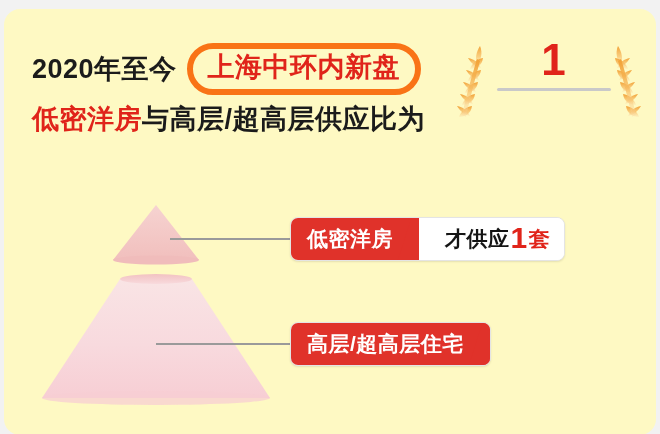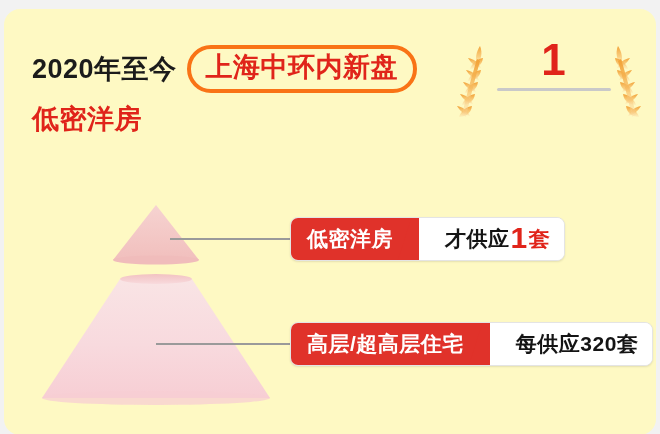--- a/index.html
+++ b/index.html
@@ -47,21 +47,21 @@
   }
   .hl-red {
     font-size: 27px;
     font-weight: bold;
     color: #e0241a;
     letter-spacing: 0.5px;
   }
   #headline-pill {
     margin-left: 10px;
     padding: 2px 15px 4px 15px;
-    border: 4px solid #f97316;
+    border: 6px solid #f97316;
     border-radius: 999px;
     font-size: 27px;
     font-weight: bold;
     color: #e0241a;
     letter-spacing: 0.5px;
     line-height: 1.25;
   }
 
   
   #ratio {
@@ -185,20 +185,21 @@
 
 <div id="card">
 
   <div id="headline">
     <div class="hl-row hl-row-1">
       <span class="hl-black">2020年至今</span>
       <span id="headline-pill">上海中环内新盘</span>
     </div>
     <div class="hl-row hl-row-2">
       <span class="hl-red">低密洋房</span>
+      <span class="hl-black">与高层/超高层供应比为</span>
     </div>
   </div>
 
   <svg class="wheat" id="wheat-left" viewBox="0 0 46 88">
     <defs>
       <linearGradient id="wfadeL" x1="0" y1="0" x2="0" y2="1">
         <stop offset="0%" stop-color="#f2a135" stop-opacity="1"></stop>
         <stop offset="55%" stop-color="#f7bd63" stop-opacity="0.72"></stop>
         <stop offset="100%" stop-color="#fbdba6" stop-opacity="0.30"></stop>
       </linearGradient>
@@ -284,16 +285,15 @@
     <div class="callout-red">低密洋房</div>
     <div class="callout-white">
       <span>才供应</span>
       <span class="big-red">1</span>
       <span class="small-red">套</span>
     </div>
   </div>
 
   <div class="callout" id="callout-bottom">
     <div class="callout-red">高层/超高层住宅</div>
-    <div class="callout-white">每供应320套</div>
   </div>
 
 </div>
 
 </body></html>

